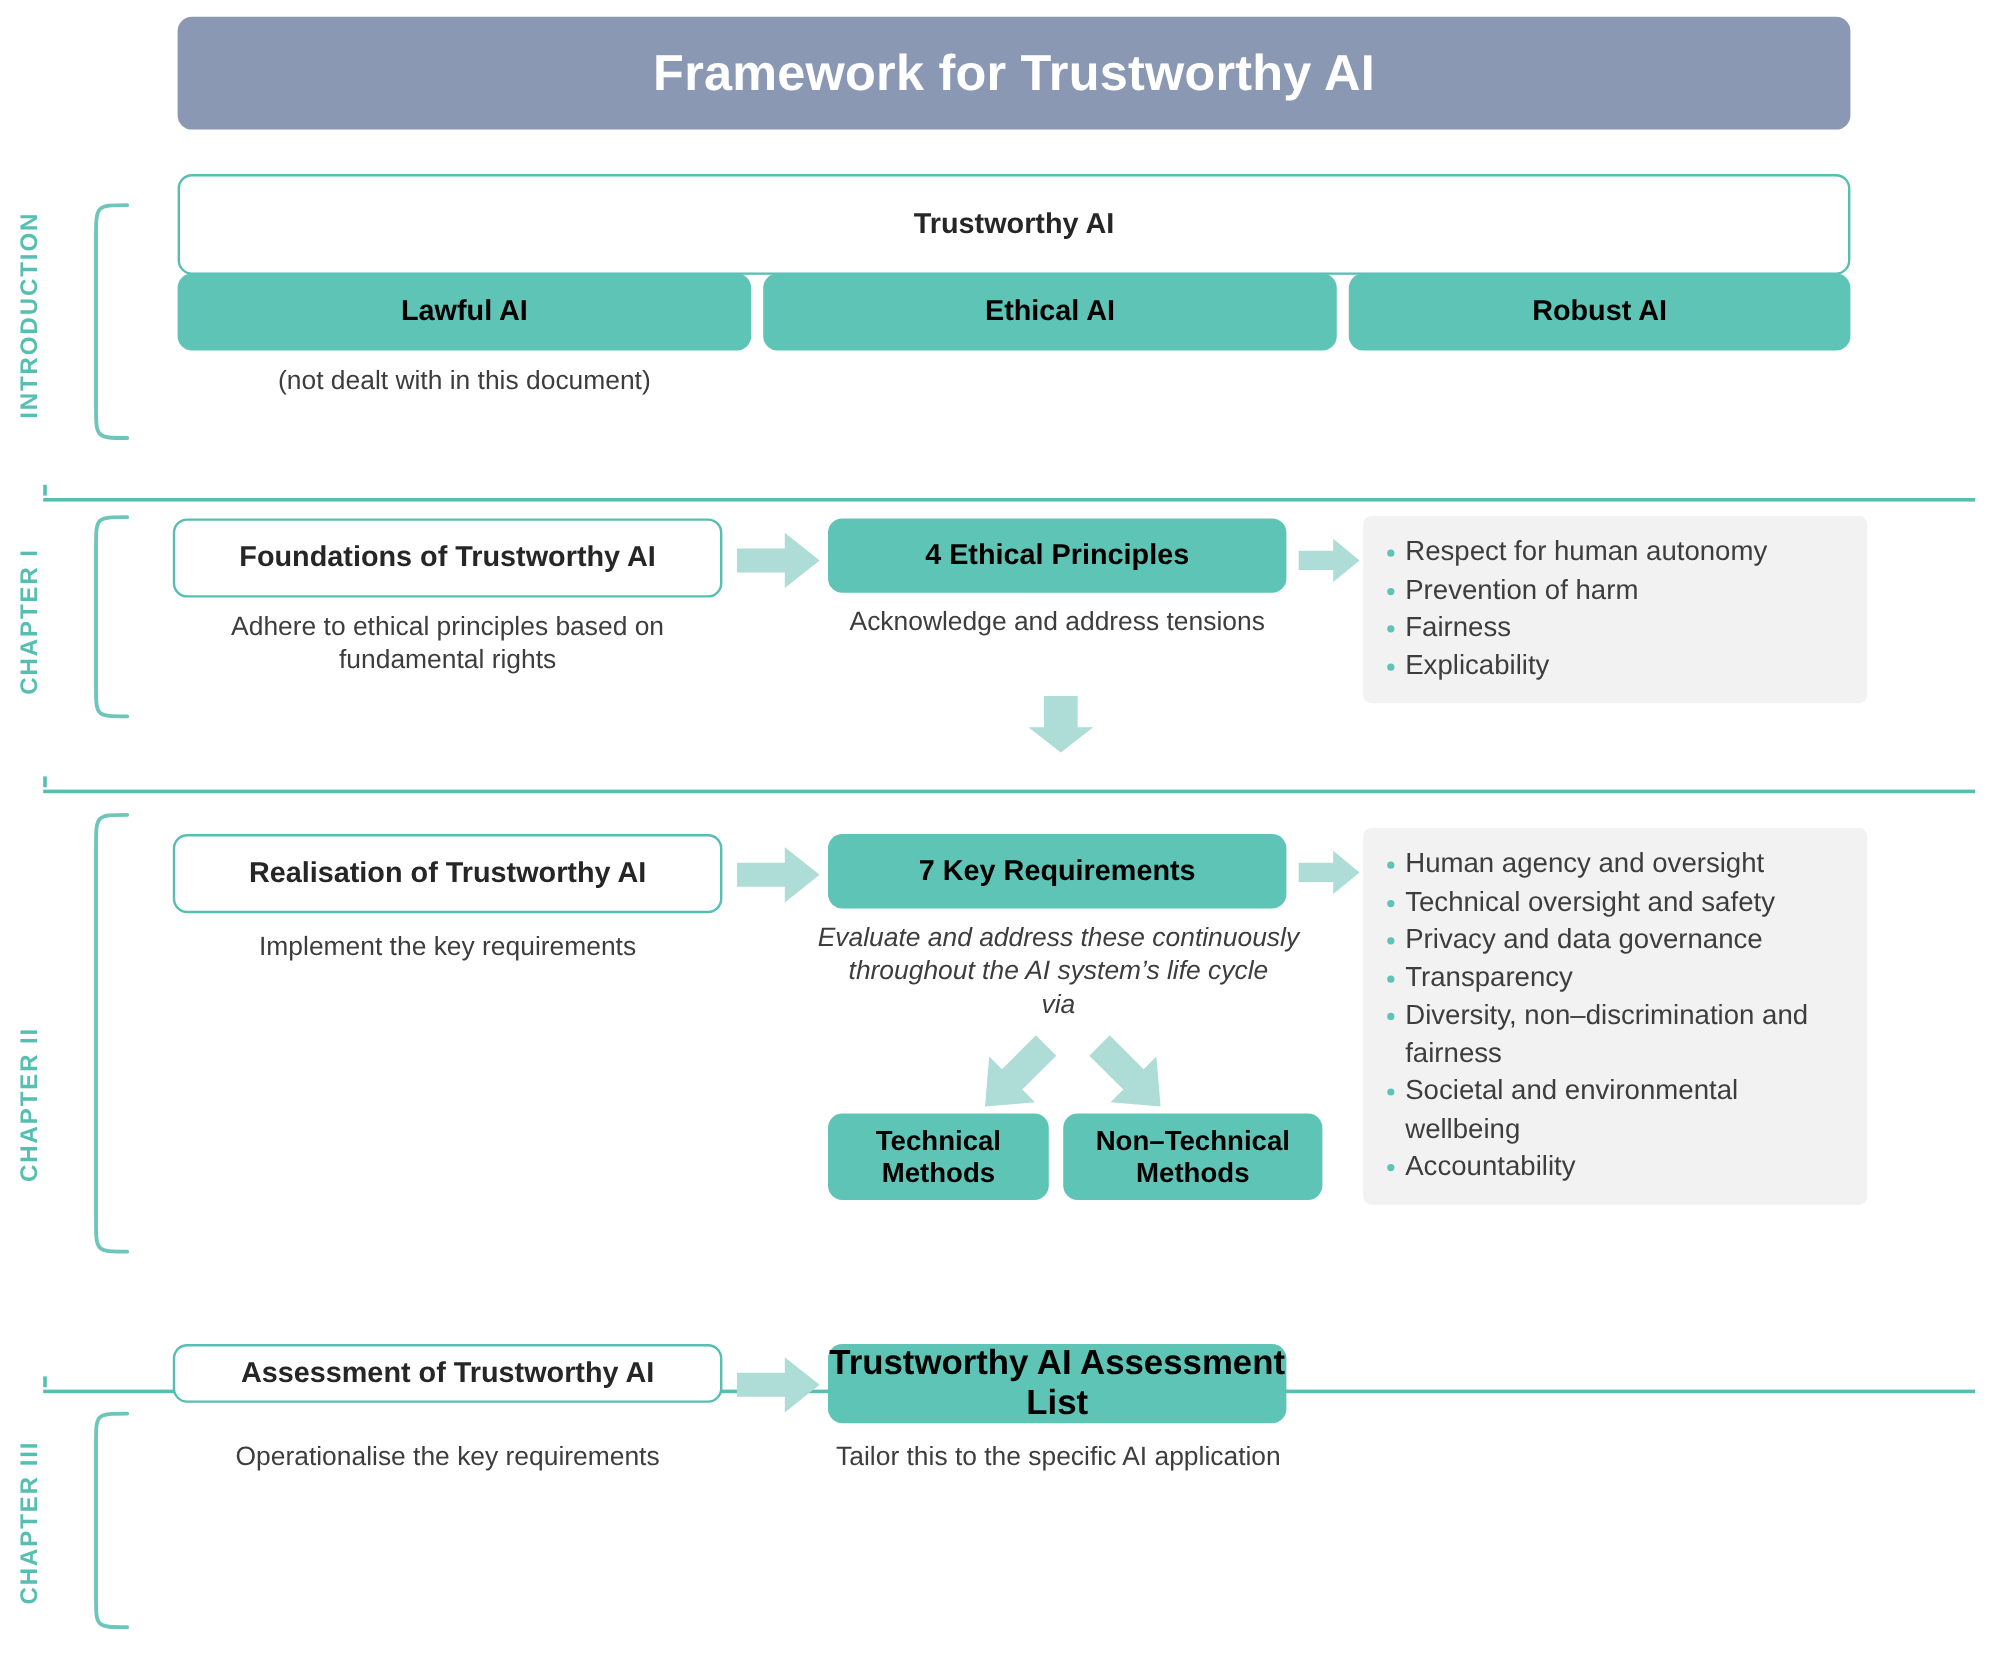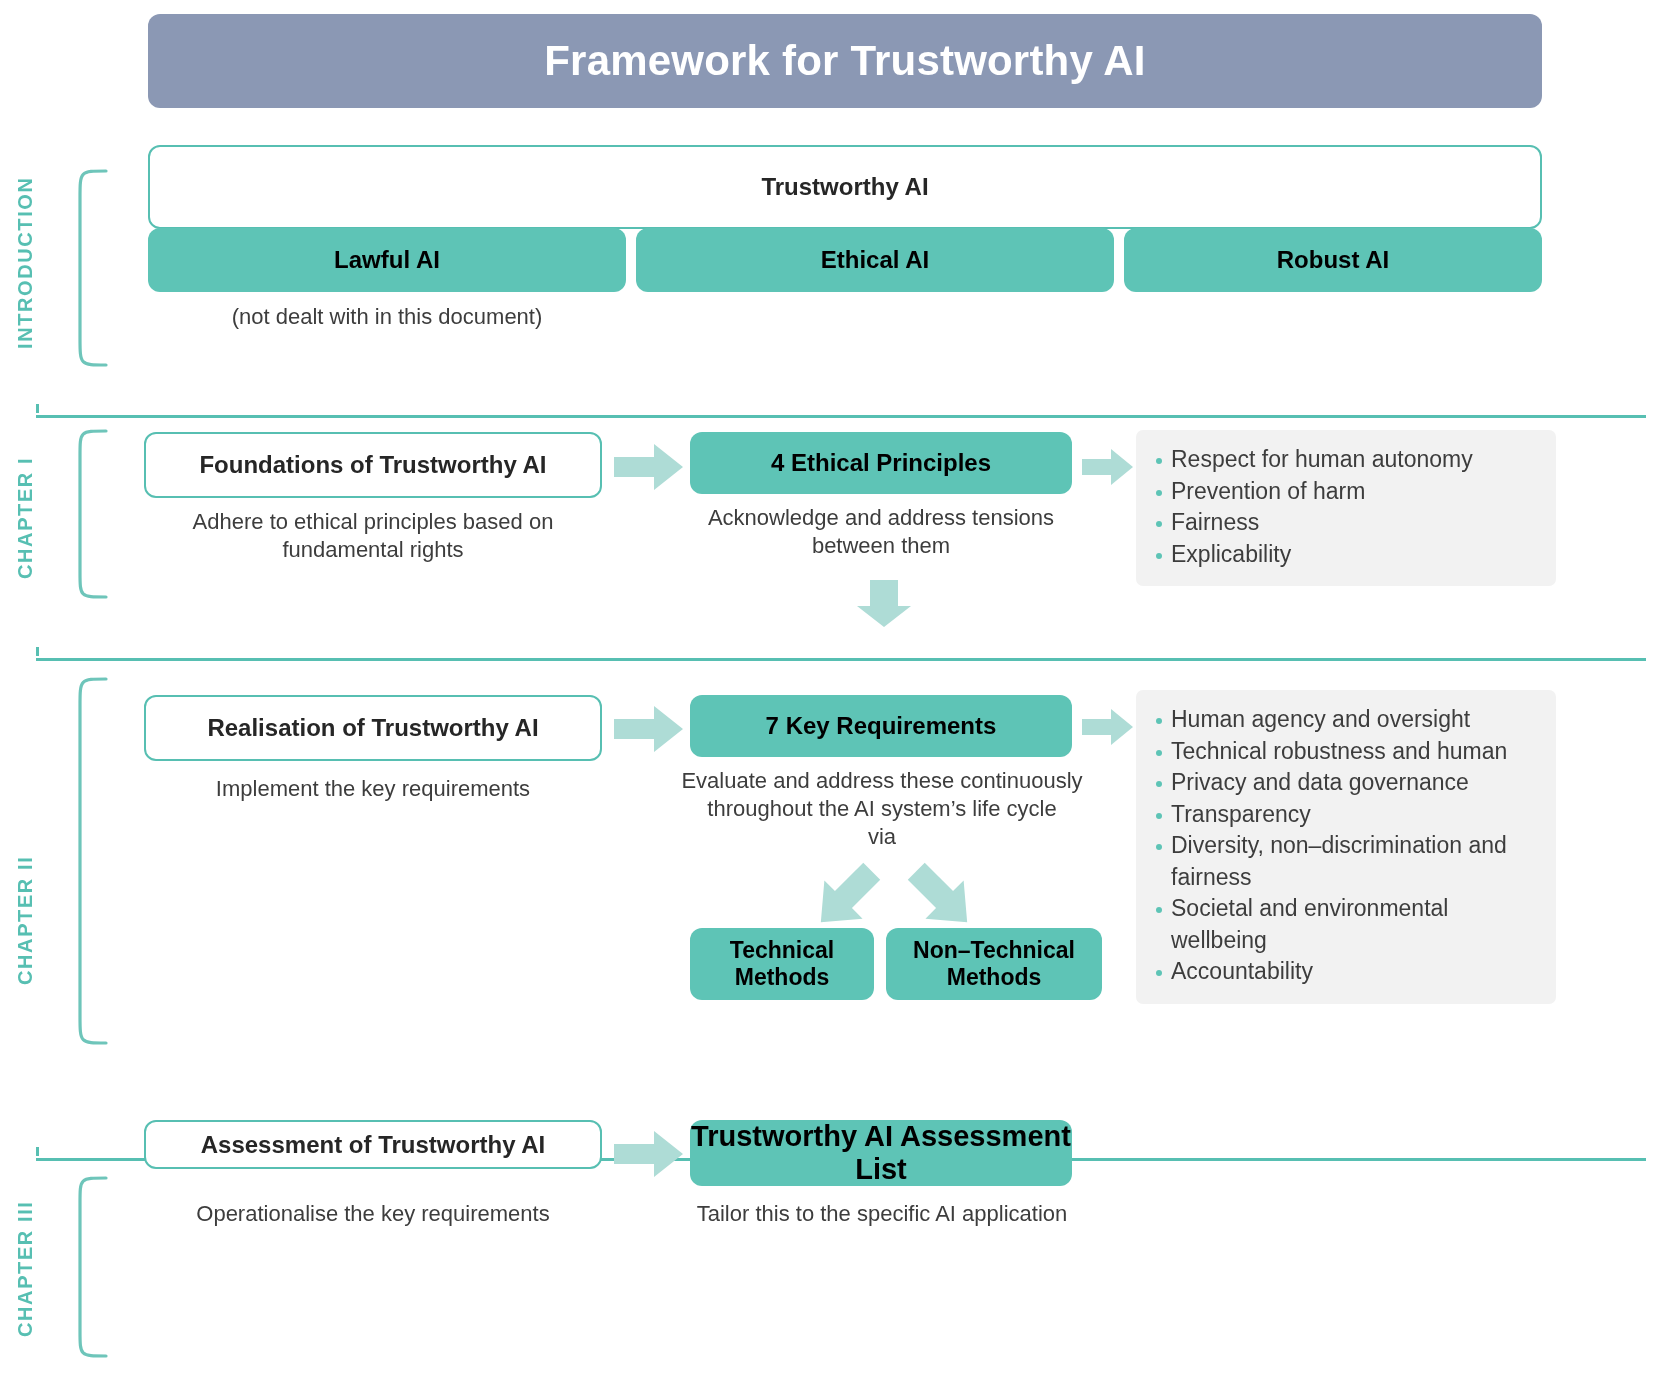--- a/index.html
+++ b/index.html
@@ -120,21 +120,20 @@
   <div class="arrow" style="left:614px;top:443px;">
     <svg width="70" height="48" viewBox="0 0 70 48">
       <path d="M0 14 L40 14 L40 1 L69 24 L40 47 L40 34 L0 34 Z" fill="#aedcd6"></path>
     </svg>
   </div>
 
   <div class="box box-fill" style="left:690px;top:432px;width:382px;height:62px;">4 Ethical Principles</div>
 
   <div class="caption" style="left:676px;top:504px;width:410px;">
     <div>Acknowledge and address tensions</div>
-    <div>between them</div>
   </div>
 
   <div class="arrow" style="left:1082px;top:448px;">
     <svg width="52" height="38" viewBox="0 0 52 38">
       <path d="M0 11 L29 11 L29 1 L51 19 L29 37 L29 27 L0 27 Z" fill="#aedcd6"></path>
     </svg>
   </div>
 
   <div class="listpanel" style="left:1136px;top:430px;width:420px;">
     <ul>
@@ -167,21 +166,21 @@
   <div class="caption" style="left:144px;top:775px;width:458px;">Implement the key requirements</div>
 
   <div class="arrow" style="left:614px;top:705px;">
     <svg width="70" height="48" viewBox="0 0 70 48">
       <path d="M0 14 L40 14 L40 1 L69 24 L40 47 L40 34 L0 34 Z" fill="#aedcd6"></path>
     </svg>
   </div>
 
   <div class="box box-fill" style="left:690px;top:695px;width:382px;height:62px;">7 Key Requirements</div>
 
-  <div class="caption" style="left:672px;top:767px;width:420px;">
+  <div class="caption" style="left:672px;top:767px;width:420px;font-style:italic;">
     <div>Evaluate and address these continuously</div>
     <div>throughout the AI system’s life cycle</div>
     <div>via</div>
   </div>
 
   <div class="arrow" style="left:804px;top:855px;">
     <svg width="86" height="82" viewBox="0 0 86 82">
       <g transform="rotate(135 43 41)">
         <path d="M8 29 L48 29 L48 14 L80 41 L48 68 L48 53 L8 53 Z" fill="#aedcd6"></path>
       </g>
@@ -208,21 +207,21 @@
 
   <div class="arrow" style="left:1082px;top:708px;">
     <svg width="52" height="38" viewBox="0 0 52 38">
       <path d="M0 11 L29 11 L29 1 L51 19 L29 37 L29 27 L0 27 Z" fill="#aedcd6"></path>
     </svg>
   </div>
 
   <div class="listpanel" style="left:1136px;top:690px;width:420px;">
     <ul>
       <li>Human agency and oversight</li>
-      <li>Technical robustness and human</li>
+      <li>Technical oversight and safety</li>
       <li>Privacy and data governance</li>
       <li>Transparency</li>
       <li>Diversity, non–discrimination and fairness</li>
       <li>Societal and environmental wellbeing</li>
       <li>Accountability</li>
     </ul>
   </div>
 
   <div class="sep-tick" style="top:1147px;"></div>
   <div class="sep" style="top:1158px;"></div>

